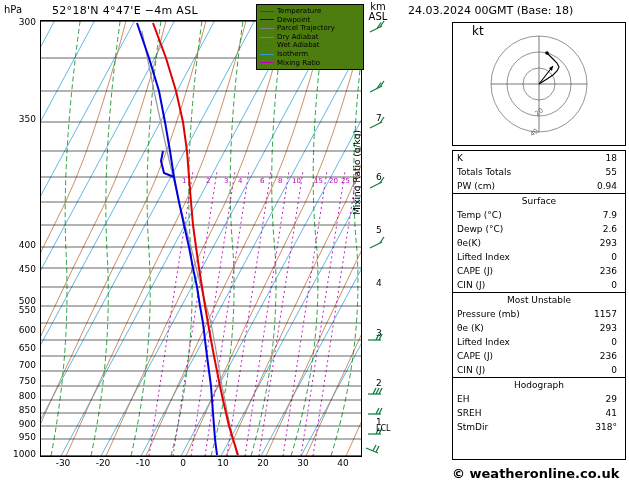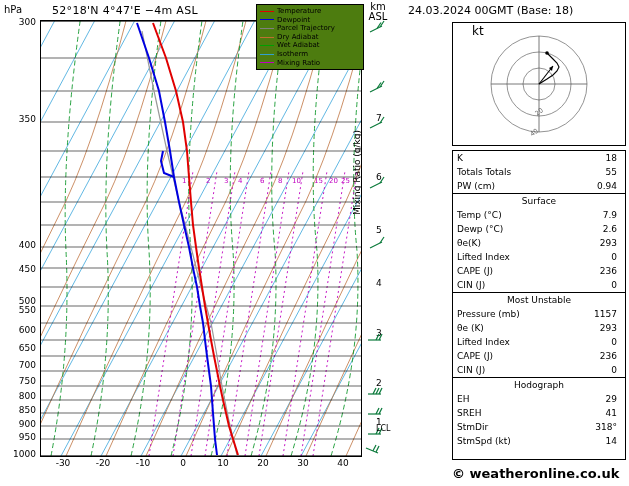--- a/index.html
+++ b/index.html
@@ -416,21 +416,17 @@
       <td class="val">29</td>
     </tr>
     <tr>
       <td>SREH</td>
       <td class="val">41</td>
     </tr>
     <tr>
       <td>StmDir</td>
       <td class="val">318°</td>
     </tr>
-    <tr>
-      <td>StmSpd (kt)</td>
-      <td class="val">14</td>
-    </tr>
   </tbody>
     </table>
 </div>
 
 <div class="abs" id="credit">© weatheronline.co.uk</div>
 
 </body></html>

